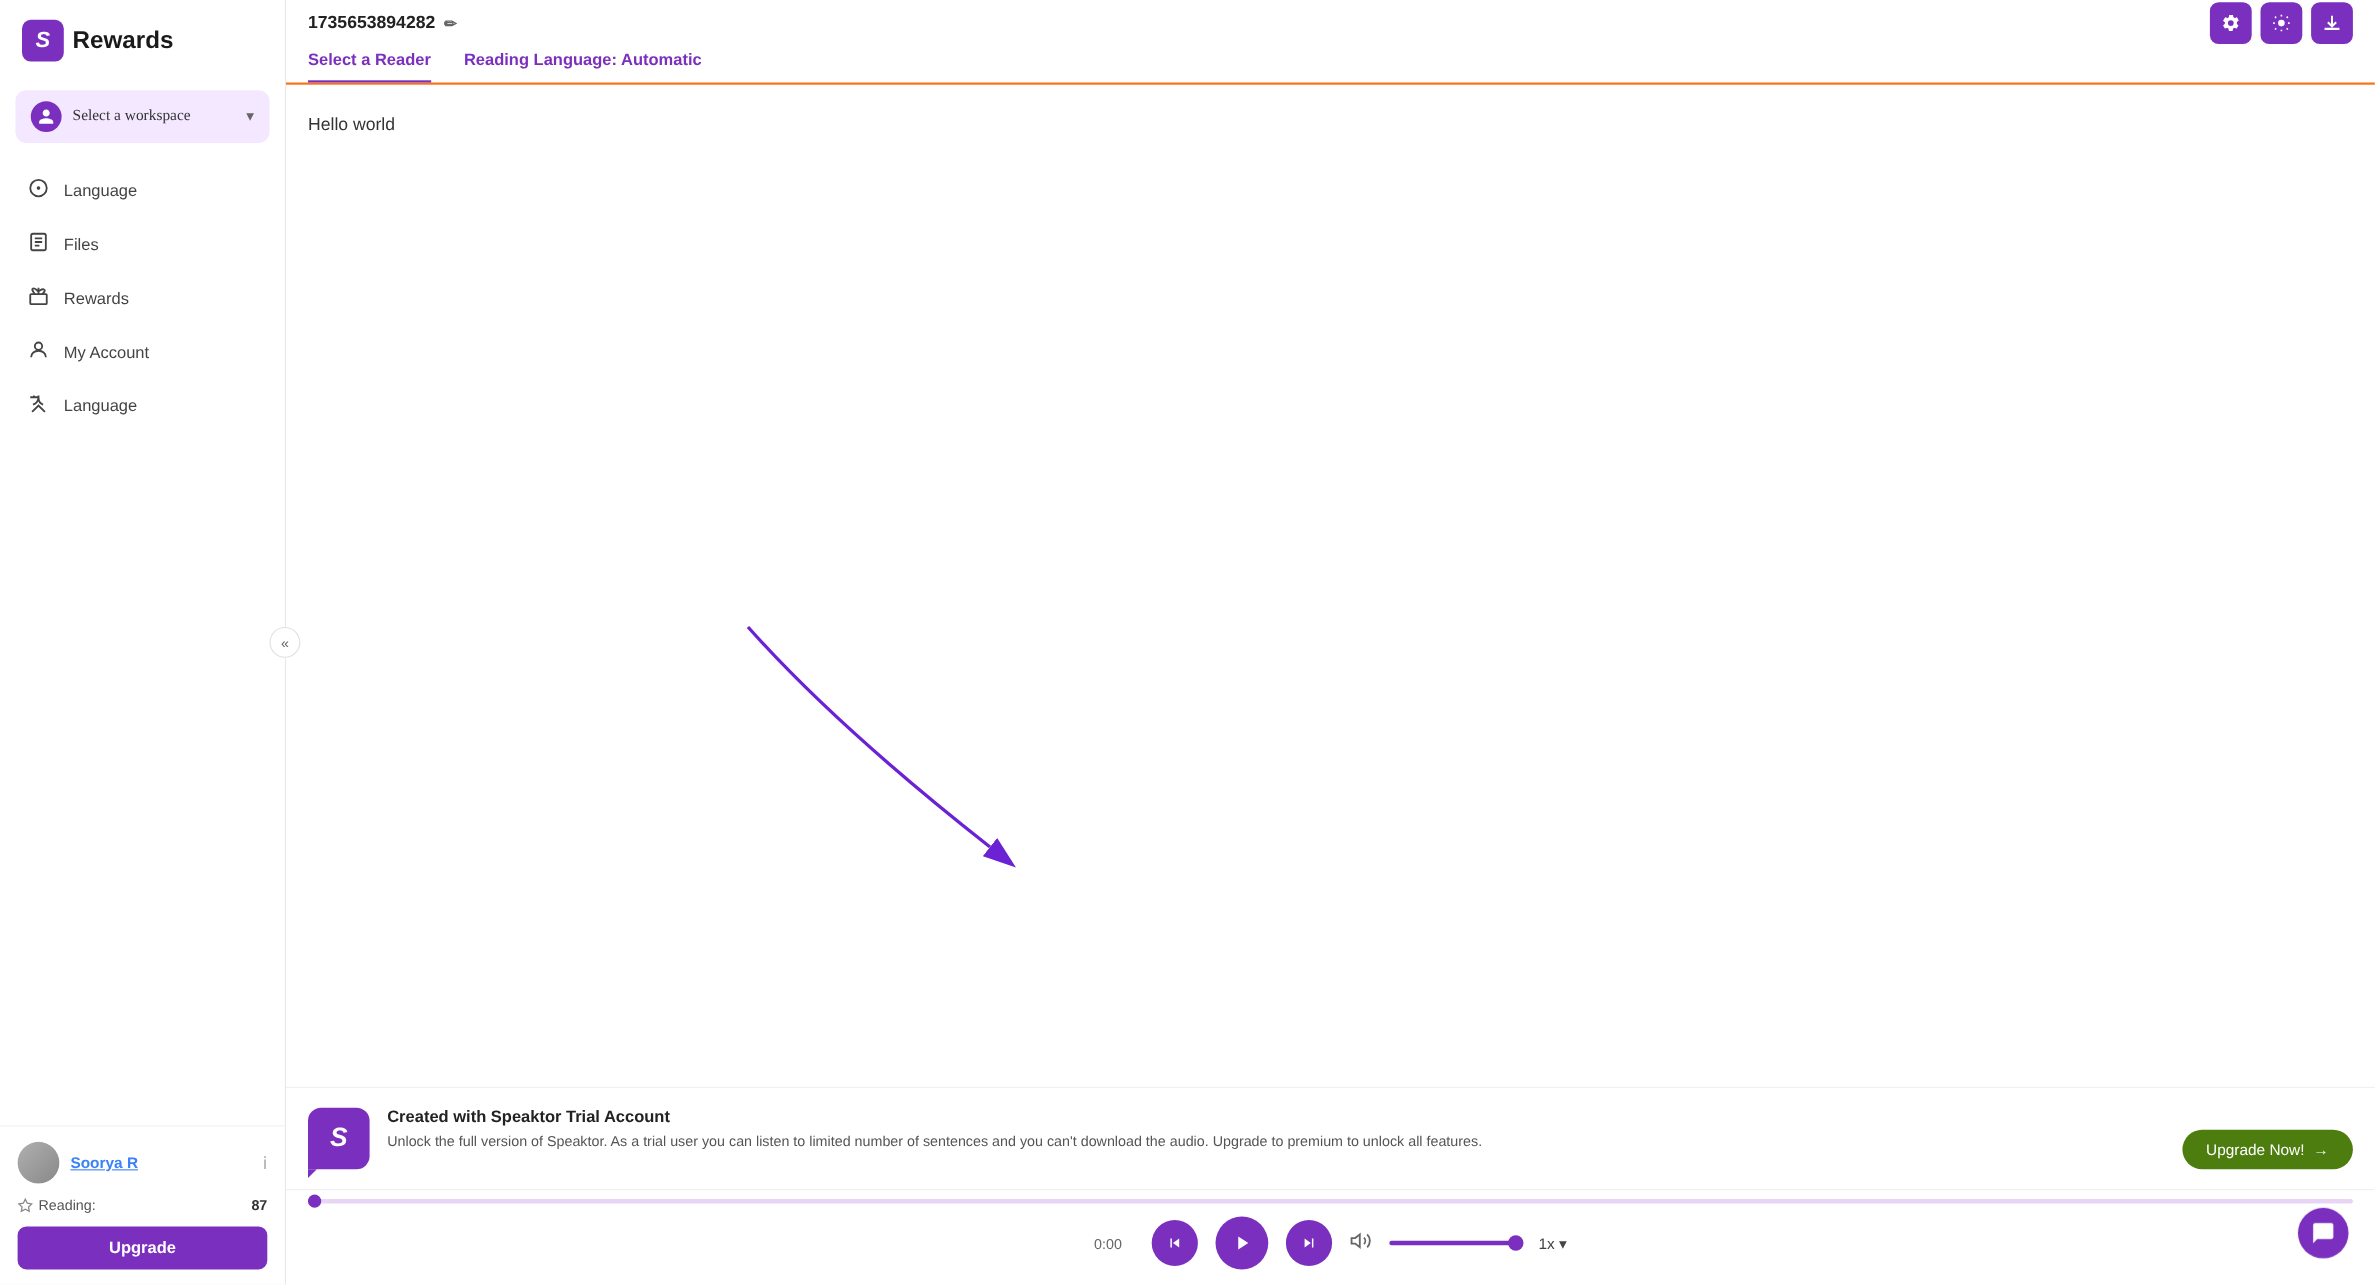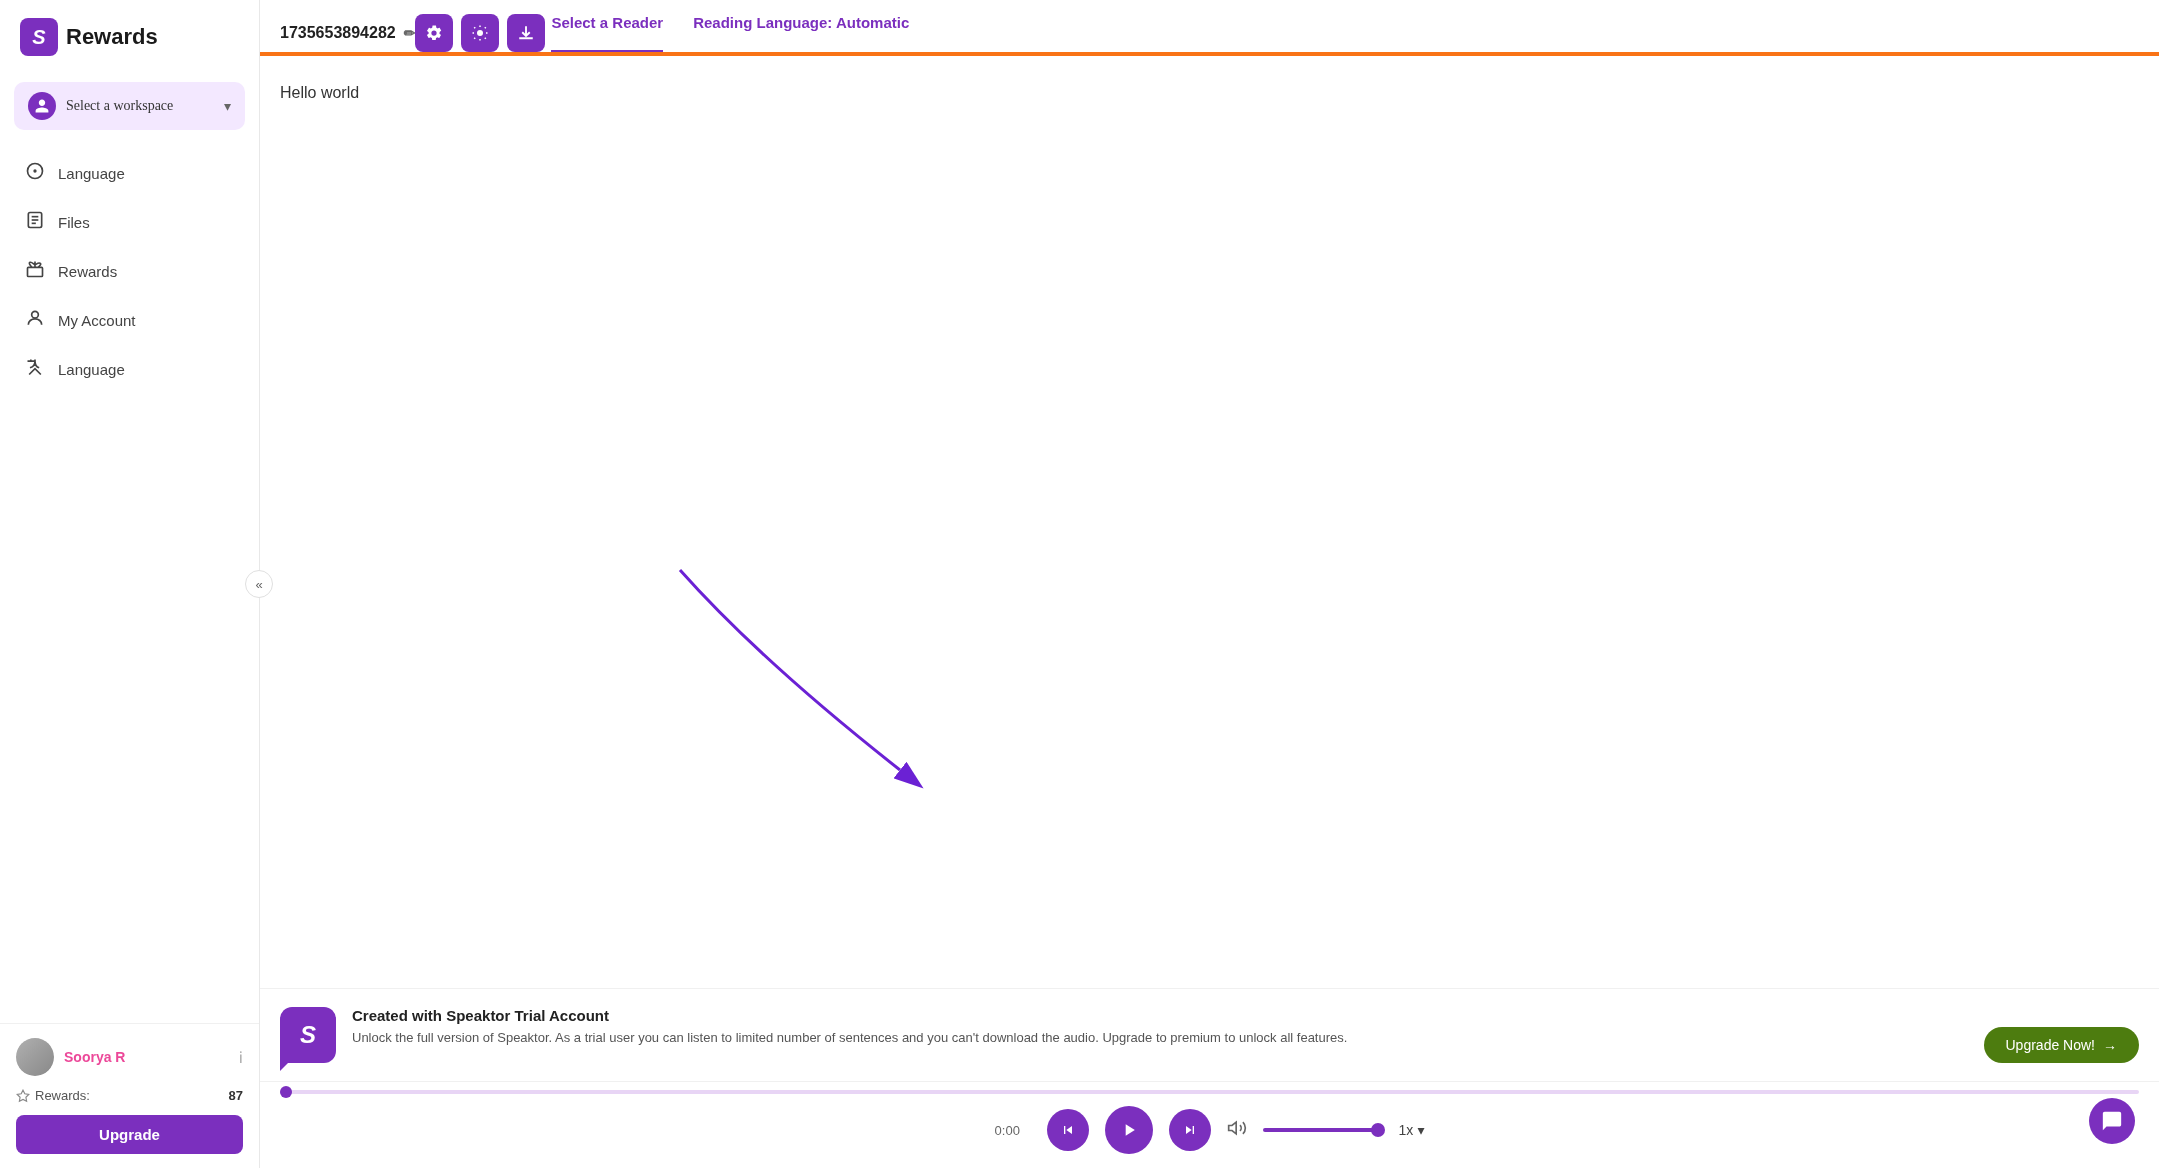--- a/index.html
+++ b/index.html
@@ -126,21 +126,21 @@
       overflow: hidden;
       flex-shrink: 0;
     }
 
     .user-avatar-img {
       width: 100%; height: 100%;
       background: linear-gradient(135deg, #b0b0b0, #888);
       border-radius: 50%;
     }
 
-    .user-name { font-size: 14px; font-weight: 600; color: #ec4899; flex: 1; }
+    .user-name { font-size: 14px; font-weight: 600; color: #3b82f6; flex: 1; text-decoration: underline; }
 
     .info-icon { color: #aaa; font-size: 16px; }
 
     .minutes-row {
       display: flex;
       align-items: center;
       justify-content: space-between;
       padding: 4px 0 12px;
     }
 
@@ -162,24 +162,24 @@
     
     .main {
       flex: 1;
       display: flex;
       flex-direction: column;
       background: #fff;
       position: relative;
     }
 
     .top-bar {
-      padding: 14px 20px 0;
-      border-bottom: 4px solid #f97316;
-      display: flex;
-      flex-direction: row;
+      padding: 2px 20px 0;
+      border-bottom: 2px solid #f97316;
+      display: flex;
+      flex-direction: column;
       gap: 6px;
     }
 
     .top-bar-row1 {
       display: flex;
       align-items: center;
       justify-content: space-between;
     }
 
     .file-id {
@@ -473,21 +473,21 @@
         <div class="user-avatar-img"></div>
       </div>
       <span class="user-name">Soorya R</span>
       <span class="info-icon">ℹ</span>
     </div>
     <div class="minutes-row">
       <span class="minutes-label">
         <svg width="14" height="14" viewBox="0 0 24 24" fill="none" stroke="#888" stroke-width="2">
             <polygon points="12,2 15.09,8.26 22,9.27 17,14.14 18.18,21.02 12,17.77 5.82,21.02 7,14.14 2,9.27 8.91,8.26"></polygon>
           </svg>
-        <span>Rewards:</span>
+        <span>Reading:</span>
       </span>
       <span class="minutes-value">87</span>
     </div>
     <button class="upgrade-btn">Upgrade</button>
   </div>
 </div>
 
 <div class="main">
 
   <div class="top-bar">

